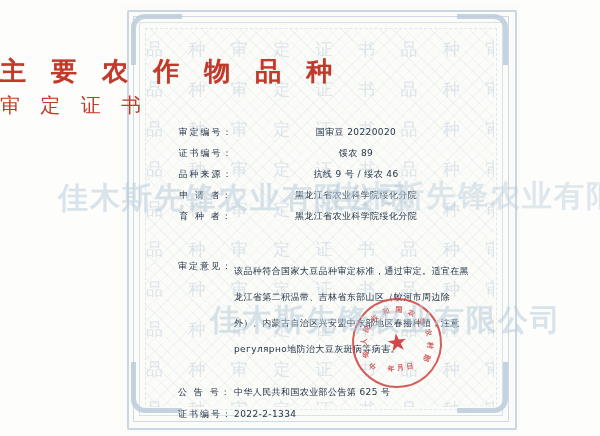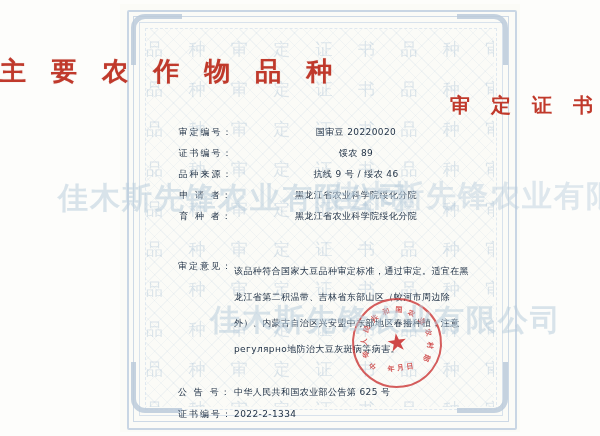--- a/index.html
+++ b/index.html
@@ -133,23 +133,23 @@
     font-size: 26px;
     font-weight: bold;
     letter-spacing: 8px;
     color: #c0392b;
     text-shadow: 0 0 1px rgba(160,40,30,.35);
   }
   .title-sub {
     position: absolute;
     left: 0; right: 0;
     top: 92px;
-    text-align: right;
+    text-align: left;
     font-size: 20px;
-    font-weight: bold;
+    font-weight: normal;
     letter-spacing: 7px;
     color: #c0392b;
   }
 
   
   .fields {
     position: absolute;
     left: 178px;
     top: 124px;
     width: 300px;

